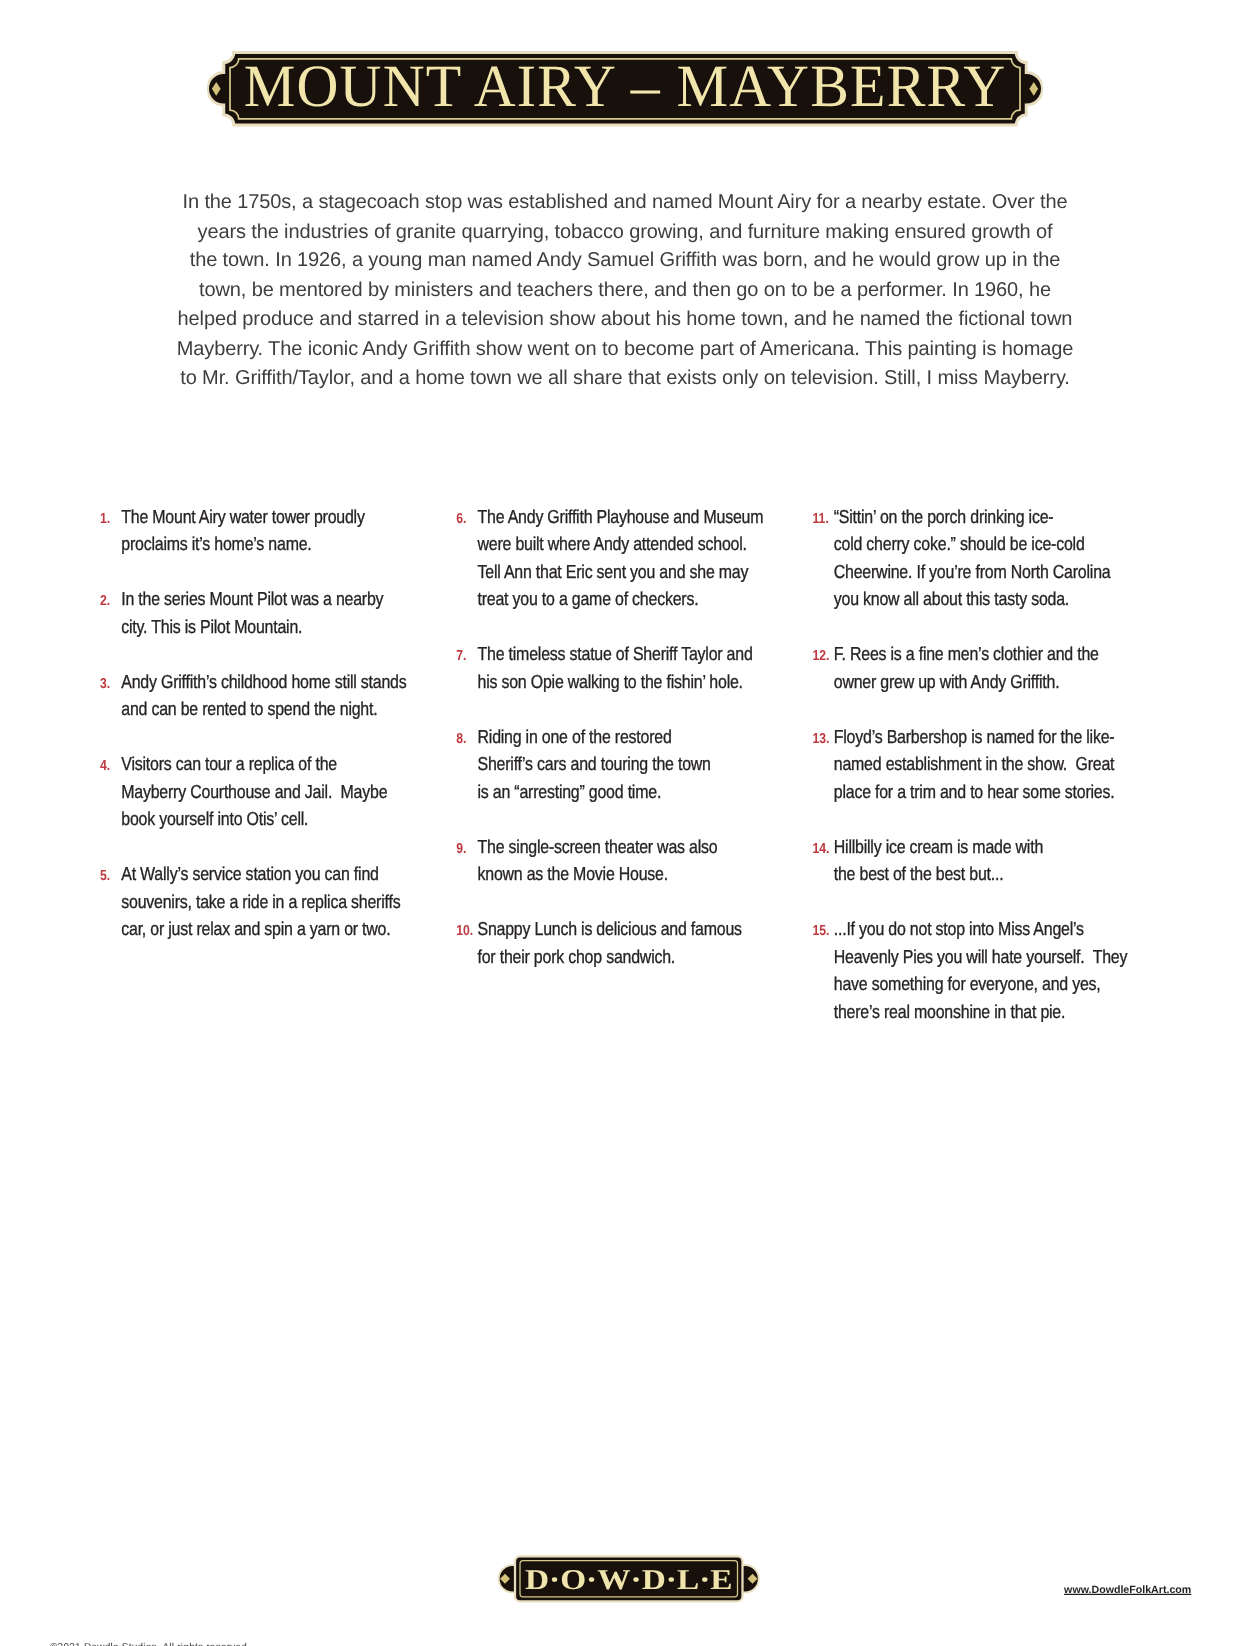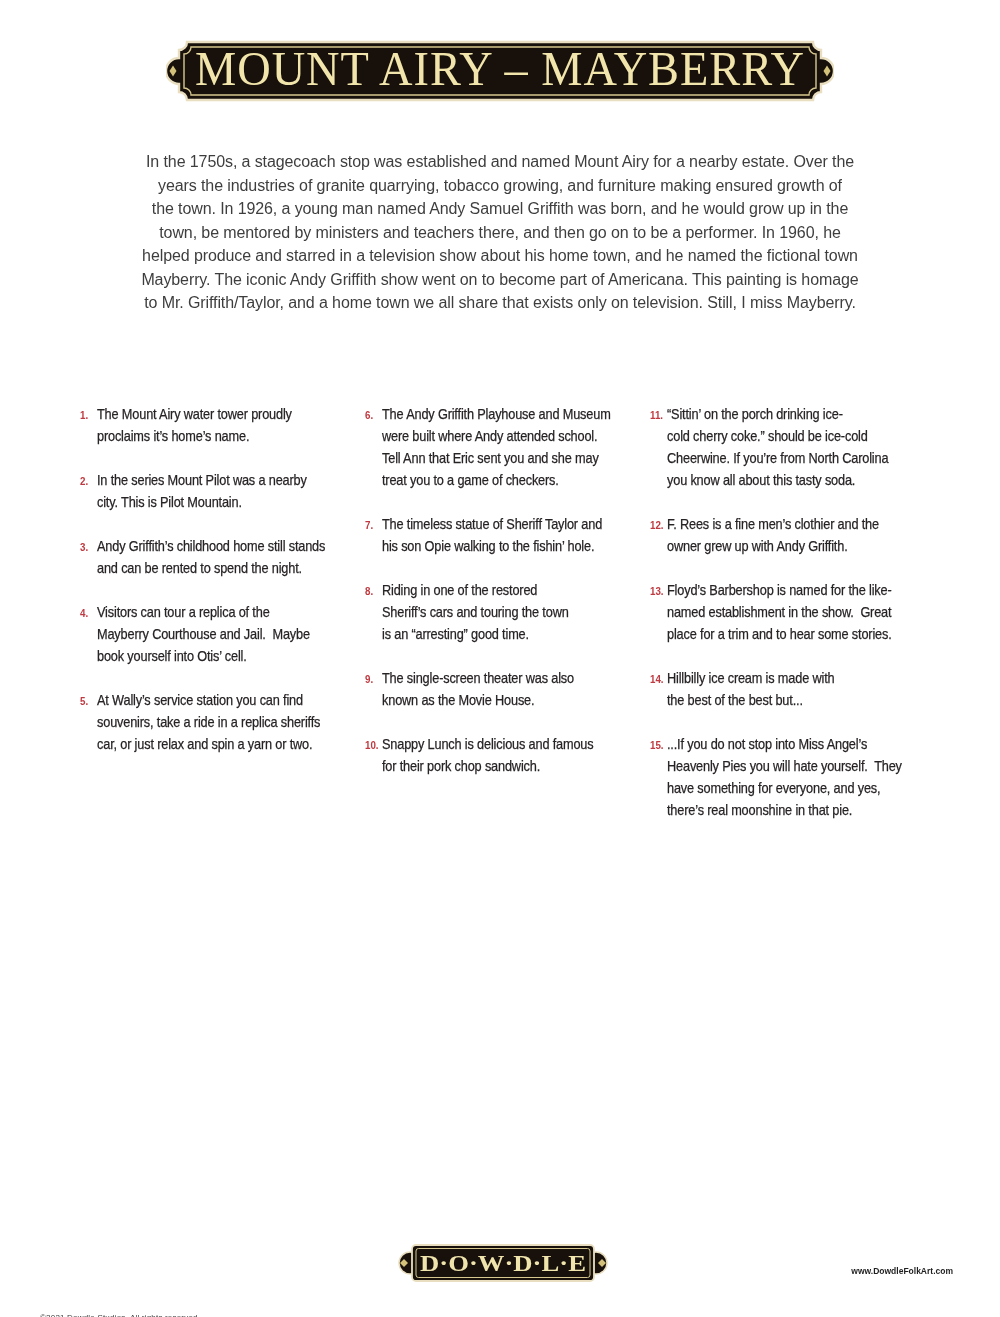--- a/index.html
+++ b/index.html
@@ -40,21 +40,21 @@
   }
   
   .logo-svg{position:absolute;left:396px;top:1241px;}
   .logo-text{font-family:"Liberation Serif", serif;font-weight:bold;}
   .copyright{
     position:absolute;left:40px;top:1267px;
     font-size:8px;color:#3d3d3d;letter-spacing:0.2px;margin-top:46px;
   }
   .website{
     position:absolute;right:47px;top:1266px;
-    font-size:8.5px;font-weight:bold;color:#1f1f1f;
+    font-size:8.5px;font-weight:bold;color:#1f1f1f;text-decoration:underline;
   }
 </style>
 </head>
 <body>
 
 <svg class="banner-svg" width="668" height="64" viewBox="-12 -2 668 64">
   <path d="M 9,1 H 635 A 8,8 0 0 0 643,9 V 17 A 13,13 0 1 1 643,43 V 51 A 8,8 0 0 0 635,59 H 9 A 8,8 0 0 0 1,51 V 43 A 13,13 0 1 1 1,17 V 9 A 8,8 0 0 0 9,1 Z" fill="#18110b" stroke="#e9dfc0" stroke-width="2.4"></path>
   <path d="M 13,6 H 631 A 7,7 0 0 0 638,13 V 47 A 7,7 0 0 0 631,54 H 13 A 7,7 0 0 0 6,47 V 13 A 7,7 0 0 0 13,6 Z" fill="none" stroke="#d6c88f" stroke-width="1.4"></path>
   <polygon points="-5,24.5 -1.5,30 -5,35.5 -8.5,30" fill="#d4c27a"></polygon>
   <polygon points="649,24.5 652.5,30 649,35.5 645.5,30" fill="#d4c27a"></polygon>

